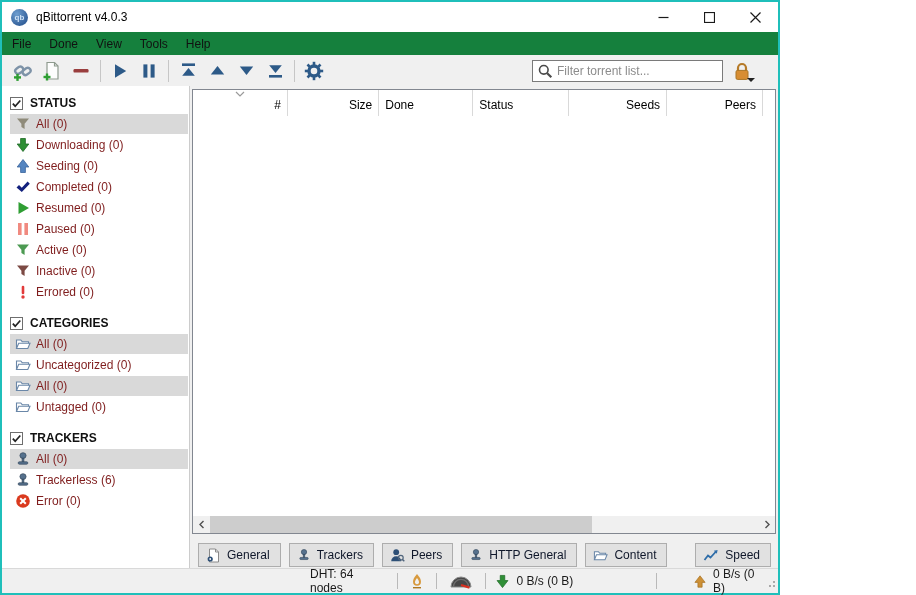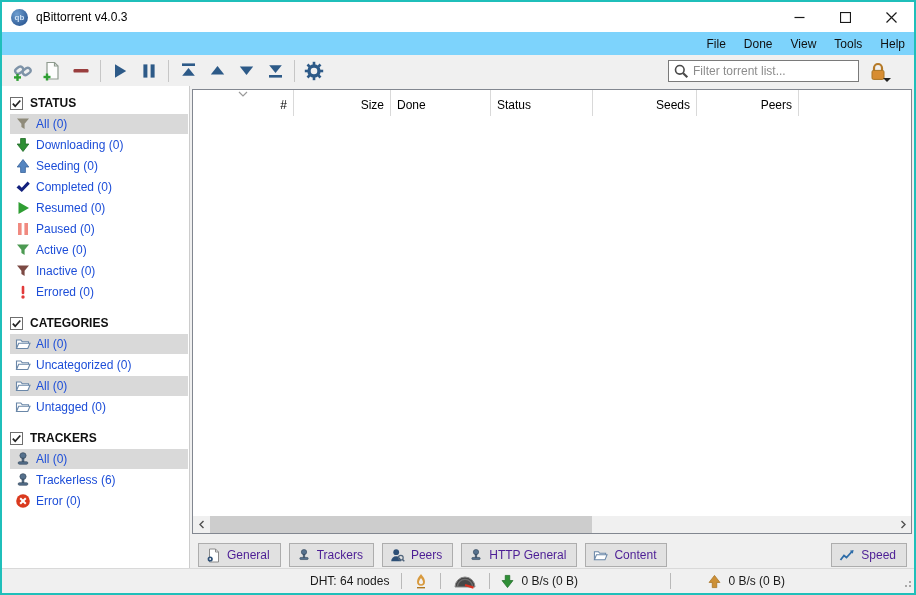--- a/index.html
+++ b/index.html
@@ -1,33 +1,33 @@
 <!DOCTYPE html>
 <html><head>
 <meta charset="utf-8">
 <style>
   * { box-sizing: border-box; margin: 0; padding: 0; }
   html,body { width: 916px; height: 595px; }
   body { font-family: "Liberation Sans", sans-serif; font-size: 12px; color: #111; }
 
-  .window { width: 916px; height: 595px; border: 2px solid #1fbfba; background: #f0f0f0;
+  .window { width: 780px; height: 595px; border: 2px solid #1fbfba; background: #f0f0f0;
             display: flex; flex-direction: column; position: relative; }
 
   
   .titlebar { height: 30px; background: #ffffff; display: flex; align-items: center; flex: 0 0 30px; }
   .app-logo { width: 17px; height: 17px; border-radius: 50%;
               background: radial-gradient(circle at 35% 30%, #6f9fd0, #35629c 70%);
               color: #cfe2f5; font-size: 8px; font-weight: bold; display: flex; align-items: center;
               justify-content: center; margin: 0 8px 0 9px; }
   .win-title { font-size: 12px; color: #000; }
   .win-controls { margin-left: auto; display: flex; height: 30px; }
   .win-btn { width: 46px; height: 30px; display: flex; align-items: center; justify-content: center; }
 
   
-  .menubar { height: 23px; background: #7dd3fc; display: flex; align-items: center; padding-left: 1px; flex: 0 0 23px; justify-content: flex-end; }
+  .menubar { height: 23px; background: #15803d; display: flex; align-items: center; padding-left: 1px; flex: 0 0 23px; }
   .menu-item { padding: 3px 9px; color: #111; }
 
   
   .toolbar { height: 31px; background: #f0f0f0; display: flex; align-items: center; padding: 0 22px 0 8px; flex: 0 0 31px; }
   .tbtn { width: 26px; height: 26px; display: flex; align-items: center; justify-content: center; margin-right: 3px; }
   .tsep { width: 1px; height: 22px; background: #c6c6c6; margin: 0 6px 0 3px; }
   .toolbar-spacer { flex: 1; }
   .filter-box { width: 191px; height: 22px; background: #fff; border: 1px solid #7a7a7a;
                 display: flex; align-items: center; padding: 0 4px; }
   .filter-box input { border: none; outline: none; width: 160px; font-family: "Liberation Sans", sans-serif;
@@ -40,21 +40,21 @@
 
   
   .main { flex: 1; display: flex; min-height: 0; justify-content: space-between; }
   .sidebar { width: 188px; background: #ffffff; border-right: 1px solid #cccccc; overflow: hidden;
              padding: 7px 1px 0 8px; }
   .side-header { display: flex; align-items: center; height: 20px; gap: 7px; margin-top: 0; }
   .side-header.gap { margin-top: 11px; }
   .side-header .hdr-label { font-weight: bold; font-size: 12px; color: #111; }
   .side-row { display: flex; align-items: center; height: 20px; gap: 4px; padding-left: 5px; margin: 1px 0; }
   .side-row.selected { background: #d9d9d9; }
-  .side-row .row-label { font-size: 12px; color: #1d4ed8; padding-left: 1px; }
+  .side-row .row-label { font-size: 12px; color: #7f1d1d; padding-left: 1px; }
   .sicon { width: 16px; height: 16px; flex: 0 0 16px; display: flex; align-items: center; justify-content: center; }
 
   .content { flex: 1; display: flex; flex-direction: column; min-width: 0; }
   .torrent-panel { margin: 3px 2px 0 2px; height: 445px; background: #ffffff; border: 1px solid #828790;
                    display: flex; flex-direction: column; position: relative; }
   .thead { height: 26px; display: flex; flex: 0 0 26px; background: #ffffff; }
   .hcell { border-right: 1px solid #d9d9d9; display: flex; align-items: center; padding: 3px 6px 0 6px;
            font-size: 12px; color: #000; position: relative; }
   .hcell.r { justify-content: flex-end; }
   .c0 { width: 101px; } .c1 { width: 101px; } .c2 { width: 97px; } .c3 { width: 100px; }
@@ -62,21 +62,21 @@
   .cfill { flex: 1; border-right: none; }
   .sort-ind { position: absolute; top: 1px; left: 50%; transform: translateX(-50%); }
   .tbody { flex: 1; background: #fff; }
   .hscroll { height: 17px; flex: 0 0 17px; background: #f0f0f0; display: flex; align-items: center; }
   .scroll-arrow { width: 17px; height: 17px; display: flex; align-items: center; justify-content: center; }
   .scroll-thumb { width: 382px; height: 17px; background: #cdcdcd; }
   .scroll-track { flex: 1; }
 
   .tabsrow { display: flex; align-items: center; margin: 9px 4px 0 8px; height: 24px; }
   .tab-btn { height: 24px; background: #e1e1e1; border: 1px solid #adadad; display: flex; align-items: center;
-             gap: 6px; padding: 0 10px 0 7px; margin-right: 8px; font-size: 12px; color: #4c1d95; }
+             gap: 6px; padding: 0 10px 0 7px; margin-right: 8px; font-size: 12px; color: #0f172a; }
   .tabs-spacer { flex: 1; }
   .tab-btn.speed { margin-right: 3px; }
 
   
   .statusbar { height: 25px; flex: 0 0 25px; background: #f0f0f0; border-top: 1px solid #d9d9d9;
                display: flex; align-items: center; position: relative; }
   .sb-spacer { width: 296px; flex: 0 0 296px; }
   .sb-sep { width: 1px; height: 16px; background: #b9b9b9; }
   .sb-cell { display: flex; align-items: center; gap: 6px; padding: 0 12px; font-size: 12px; color: #1a1a1a; }
   .sb-cell.dl { width: 180px; padding-left: 10px; }

